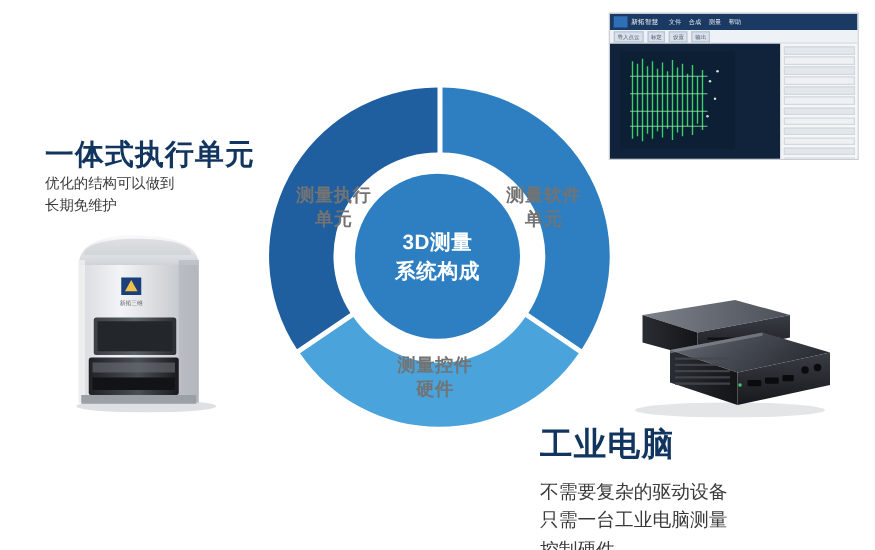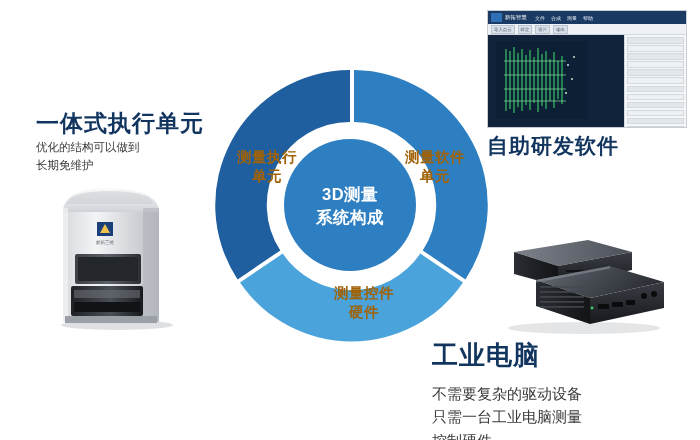--- a/index.html
+++ b/index.html
@@ -23,41 +23,41 @@
     width: 286px;
     height: 286px;
   }
   #donut-svg {
     position: absolute;
     left: 0;
     top: 0;
   }
   .donut-label {
     position: absolute;
-    color: #a16207;
+    color: #737373;
     font-weight: bold;
     text-align: center;
     line-height: 1.32;
     letter-spacing: 0.5px;
     white-space: pre-line;
   }
   #label-exec {
     left: 14px;
     top: 86px;
     width: 92px;
     font-size: 14.5px;
   }
   #label-soft {
     left: 182px;
     top: 86px;
     width: 92px;
     font-size: 14.5px;
   }
   #label-hard {
-    left: 107px;
+    left: 91px;
     top: 222px;
     width: 100px;
     font-size: 14.5px;
   }
   #label-center {
     left: 78px;
     top: 121px;
     width: 130px;
     font-size: 16.5px;
     color: #ffffff;
@@ -374,21 +374,20 @@
       <div class="sw-panel-row alt"></div>
       <div class="sw-panel-row"></div>
       <div class="sw-panel-row alt"></div>
 
     </div>
   </div>
 
 </div>
 
 <div id="right-top-block">
-  <div class="block-title">自助研发软件</div>
 </div>
 
 <svg id="pc-photo" viewBox="0 0 178 98">
   <defs>
     <linearGradient id="gPcTop" x1="0" y1="0" x2="1" y2="0.3">
       <stop offset="0%" stop-color="#6b7079"></stop>
       <stop offset="45%" stop-color="#4a4e56"></stop>
       <stop offset="100%" stop-color="#2b2e34"></stop>
     </linearGradient>
     <linearGradient id="gPcFront" x1="0" y1="0" x2="0" y2="1">

